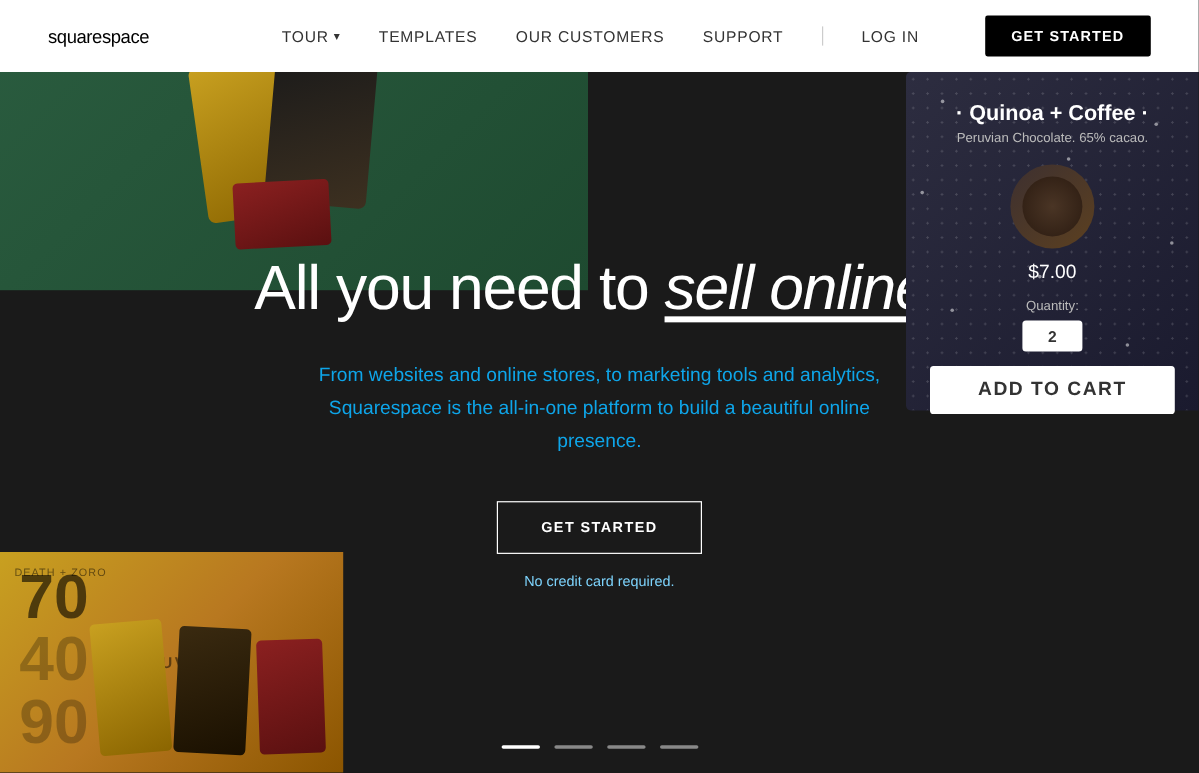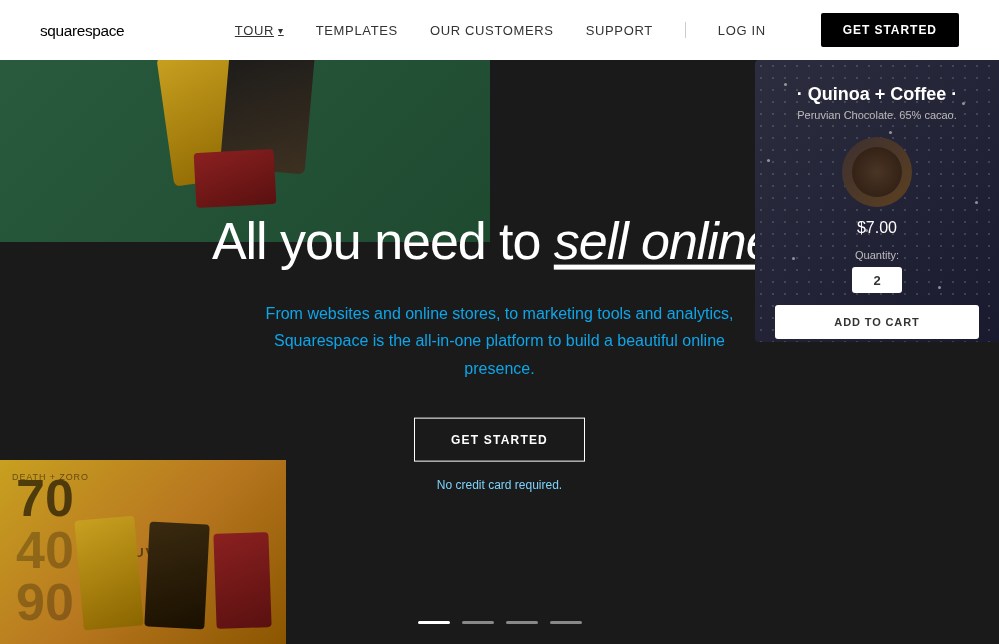--- a/index.html
+++ b/index.html
@@ -55,21 +55,20 @@
       text-decoration: none;
       letter-spacing: 0.05em;
       text-transform: uppercase;
       cursor: pointer;
     }
 
     .nav-link.has-dropdown {
       display: flex;
       align-items: center;
       gap: 4px;
-      text-decoration: underline;
     }
 
     .nav-link.has-dropdown::after {
       content: '▾';
       font-size: 10px;
     }
 
     .nav-divider {
       width: 1px;
       height: 16px;
@@ -344,21 +343,21 @@
       font-weight: 600;
       color: #333;
     }
 
     .add-to-cart-btn {
       width: 100%;
       background: #fff;
       color: #333;
       border: none;
       padding: 11px 16px;
-      font-size: 11px;
+      font-size: 16px;
       font-weight: 700;
       letter-spacing: 0.08em;
       text-transform: uppercase;
       cursor: pointer;
       border-radius: 3px;
       position: relative;
       z-index: 1;
     }
 
     

